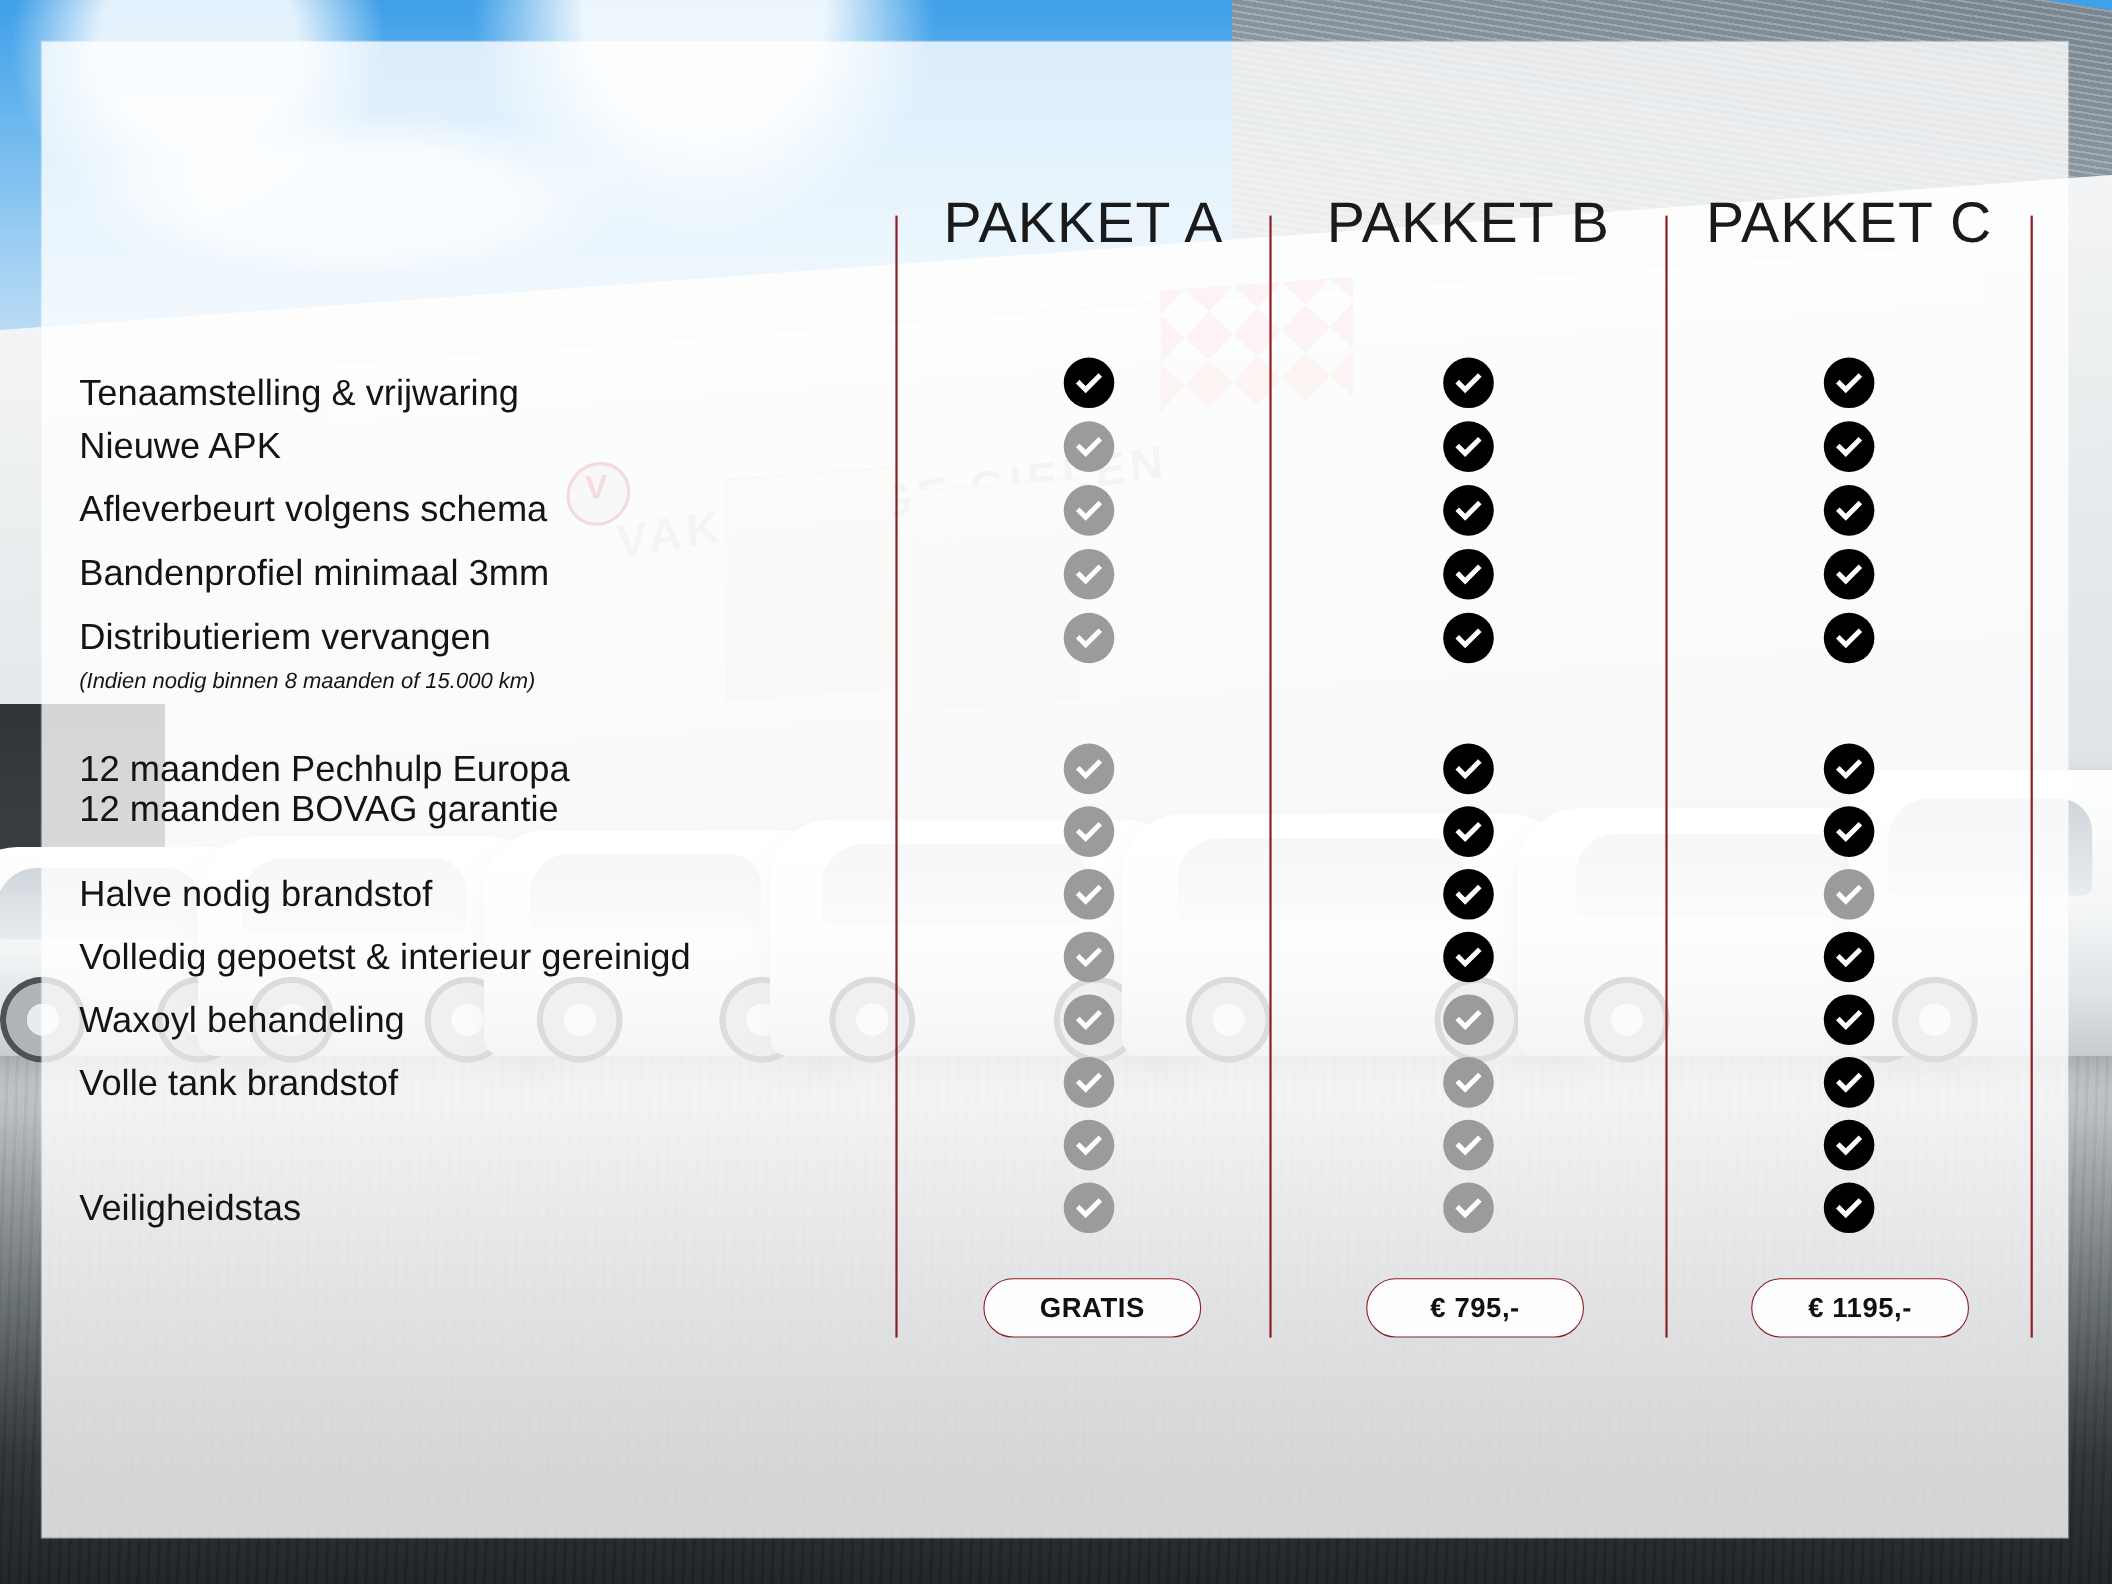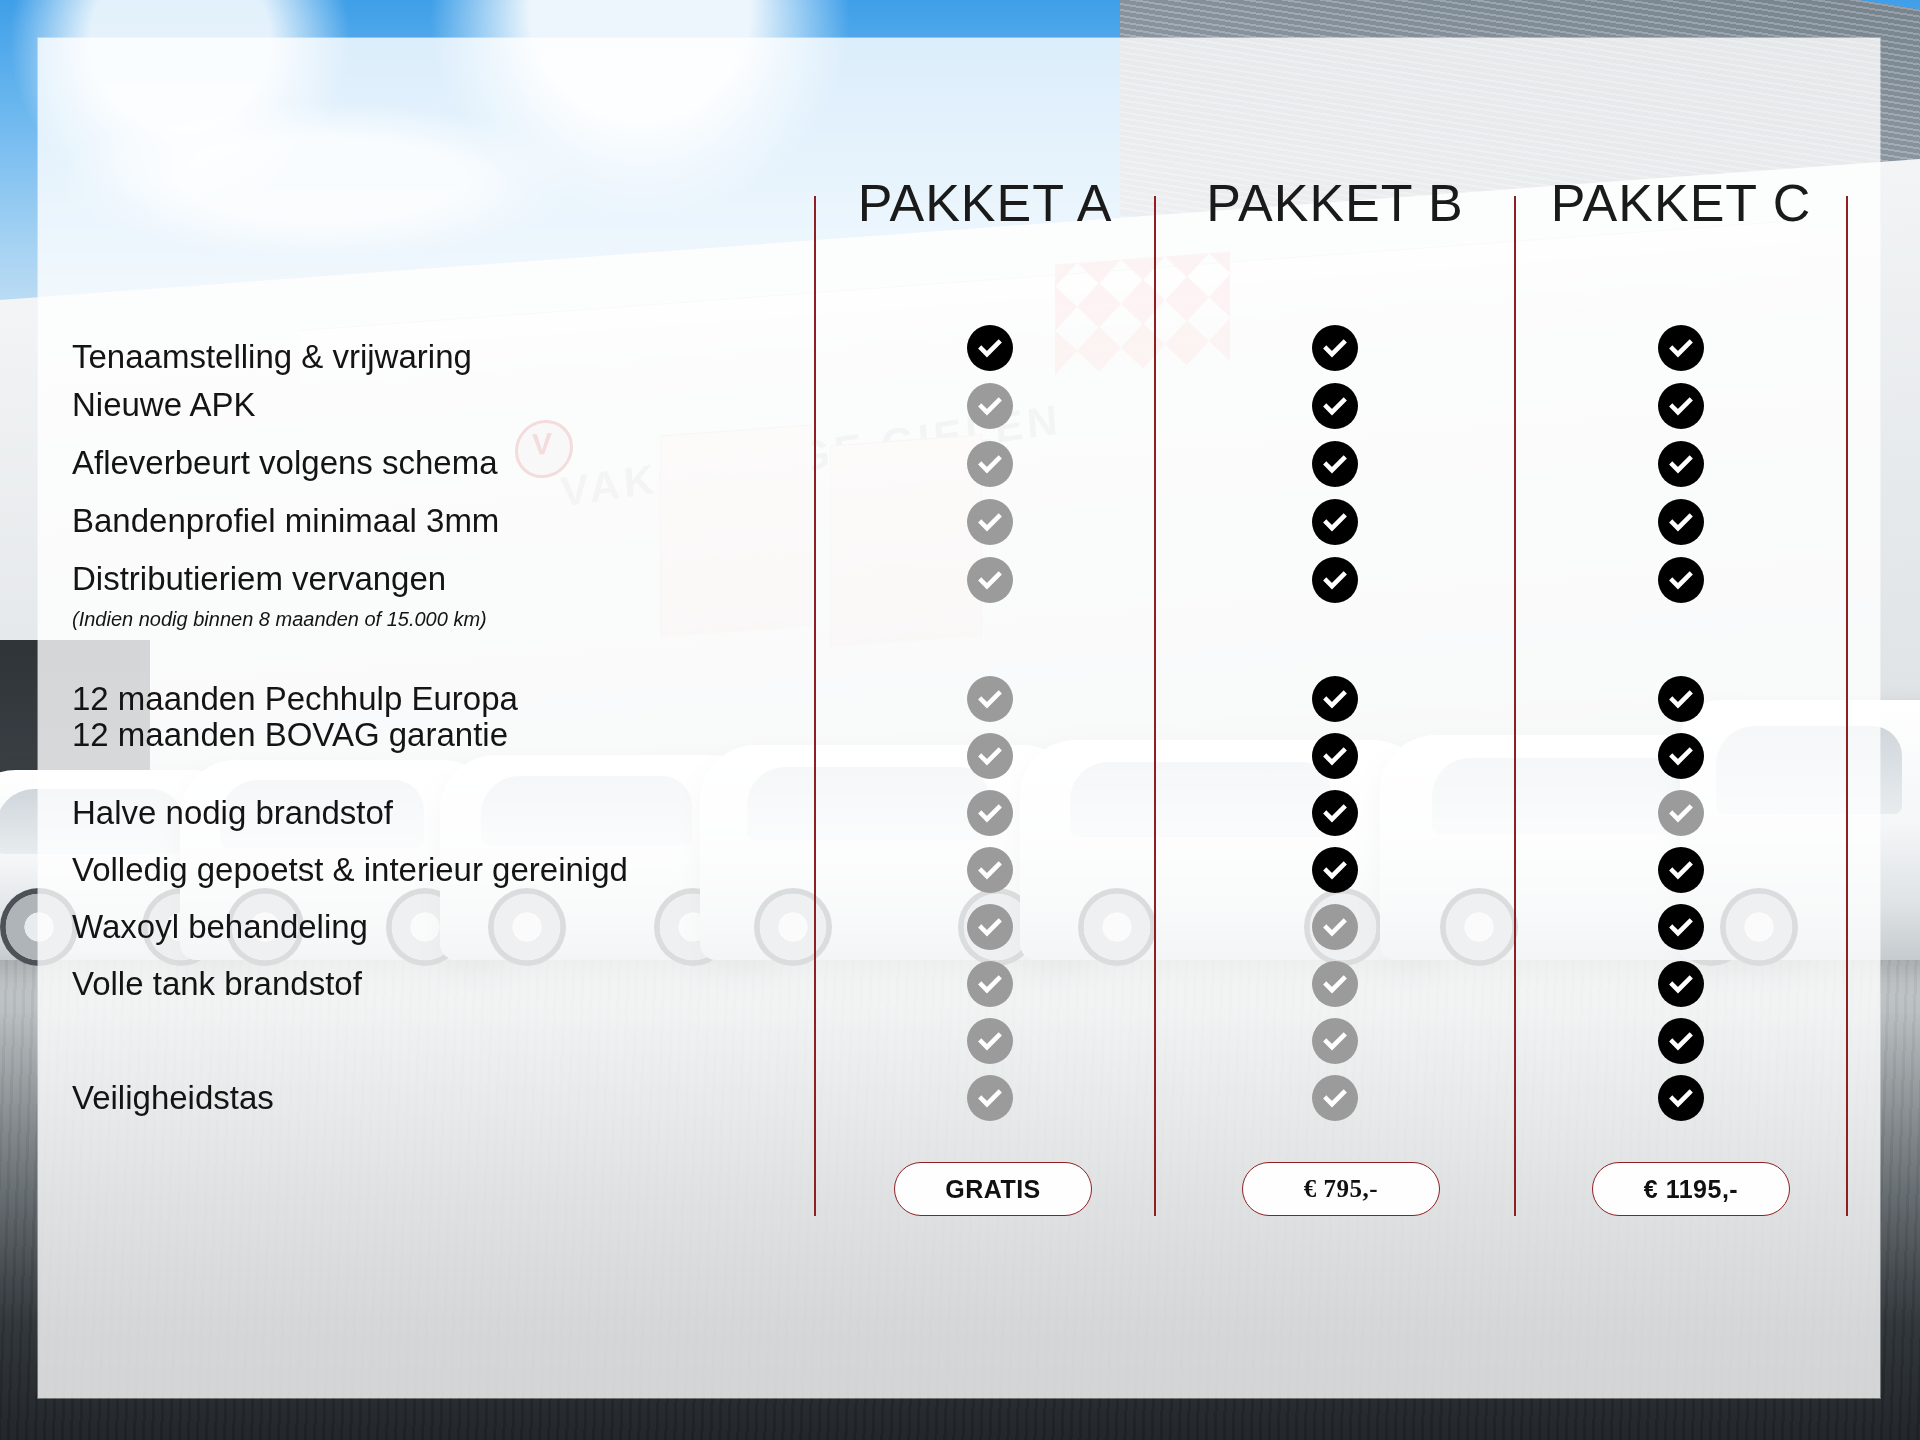--- a/index.html
+++ b/index.html
@@ -424,17 +424,17 @@
           <path d="M4 12.5l5.2 5.2L20 6.9" fill="none" stroke="#fff" stroke-width="4.2" stroke-linecap="square"></path>
         </svg>
       </div>
     <div class="check on" style="left:1658px;top:1075px;">
         <svg viewBox="0 0 24 24">
           <path d="M4 12.5l5.2 5.2L20 6.9" fill="none" stroke="#fff" stroke-width="4.2" stroke-linecap="square"></path>
         </svg>
       </div>
 
     <div class="price-pill" style="left:894px;top:1162px;width:196px;">GRATIS</div>
-    <div class="price-pill" style="left:1242px;top:1162px;width:196px;font-family:Liberation Serif, serif;">€ 795,-</div>
+    <div class="price-pill" style="left:1242px;top:1162px;width:196px;">€ 795,-</div>
     <div class="price-pill" style="left:1592px;top:1162px;width:196px;">€ 1195,-</div>
 
   </div>
 </div>
 
 </body></html>

